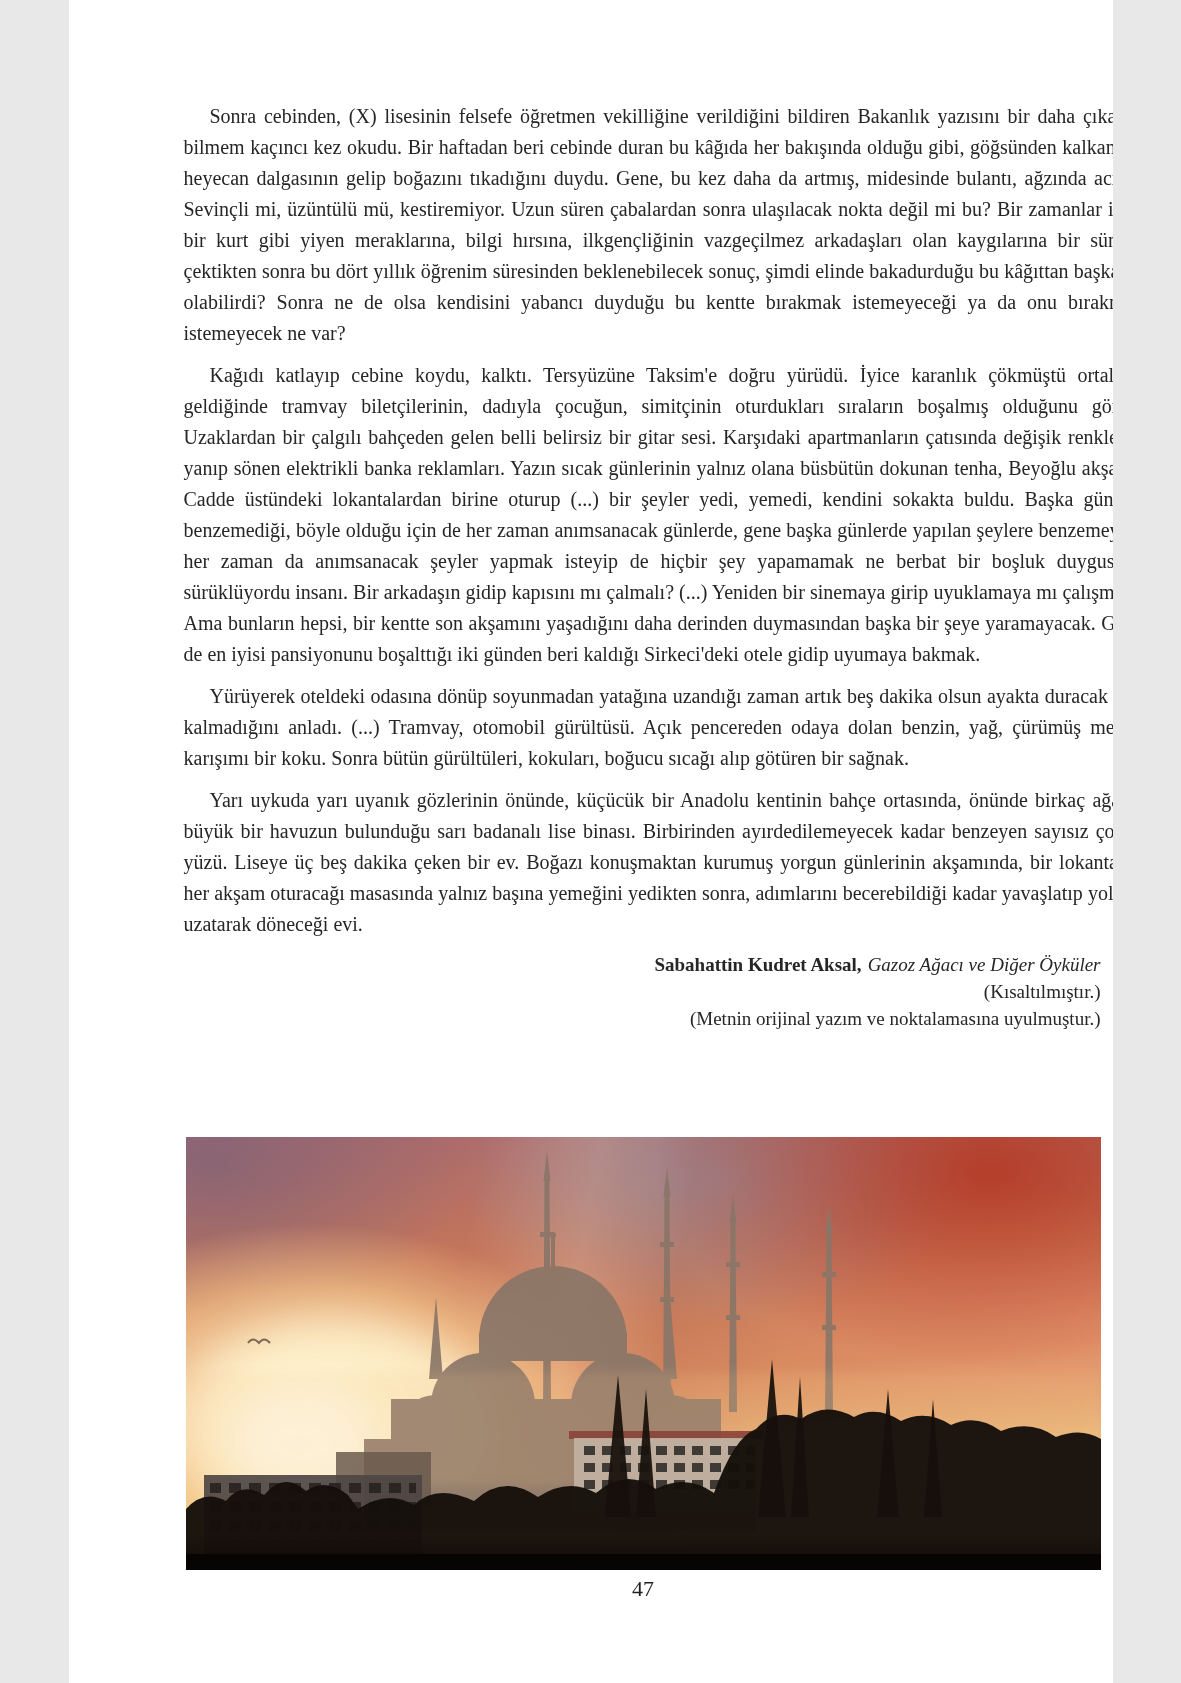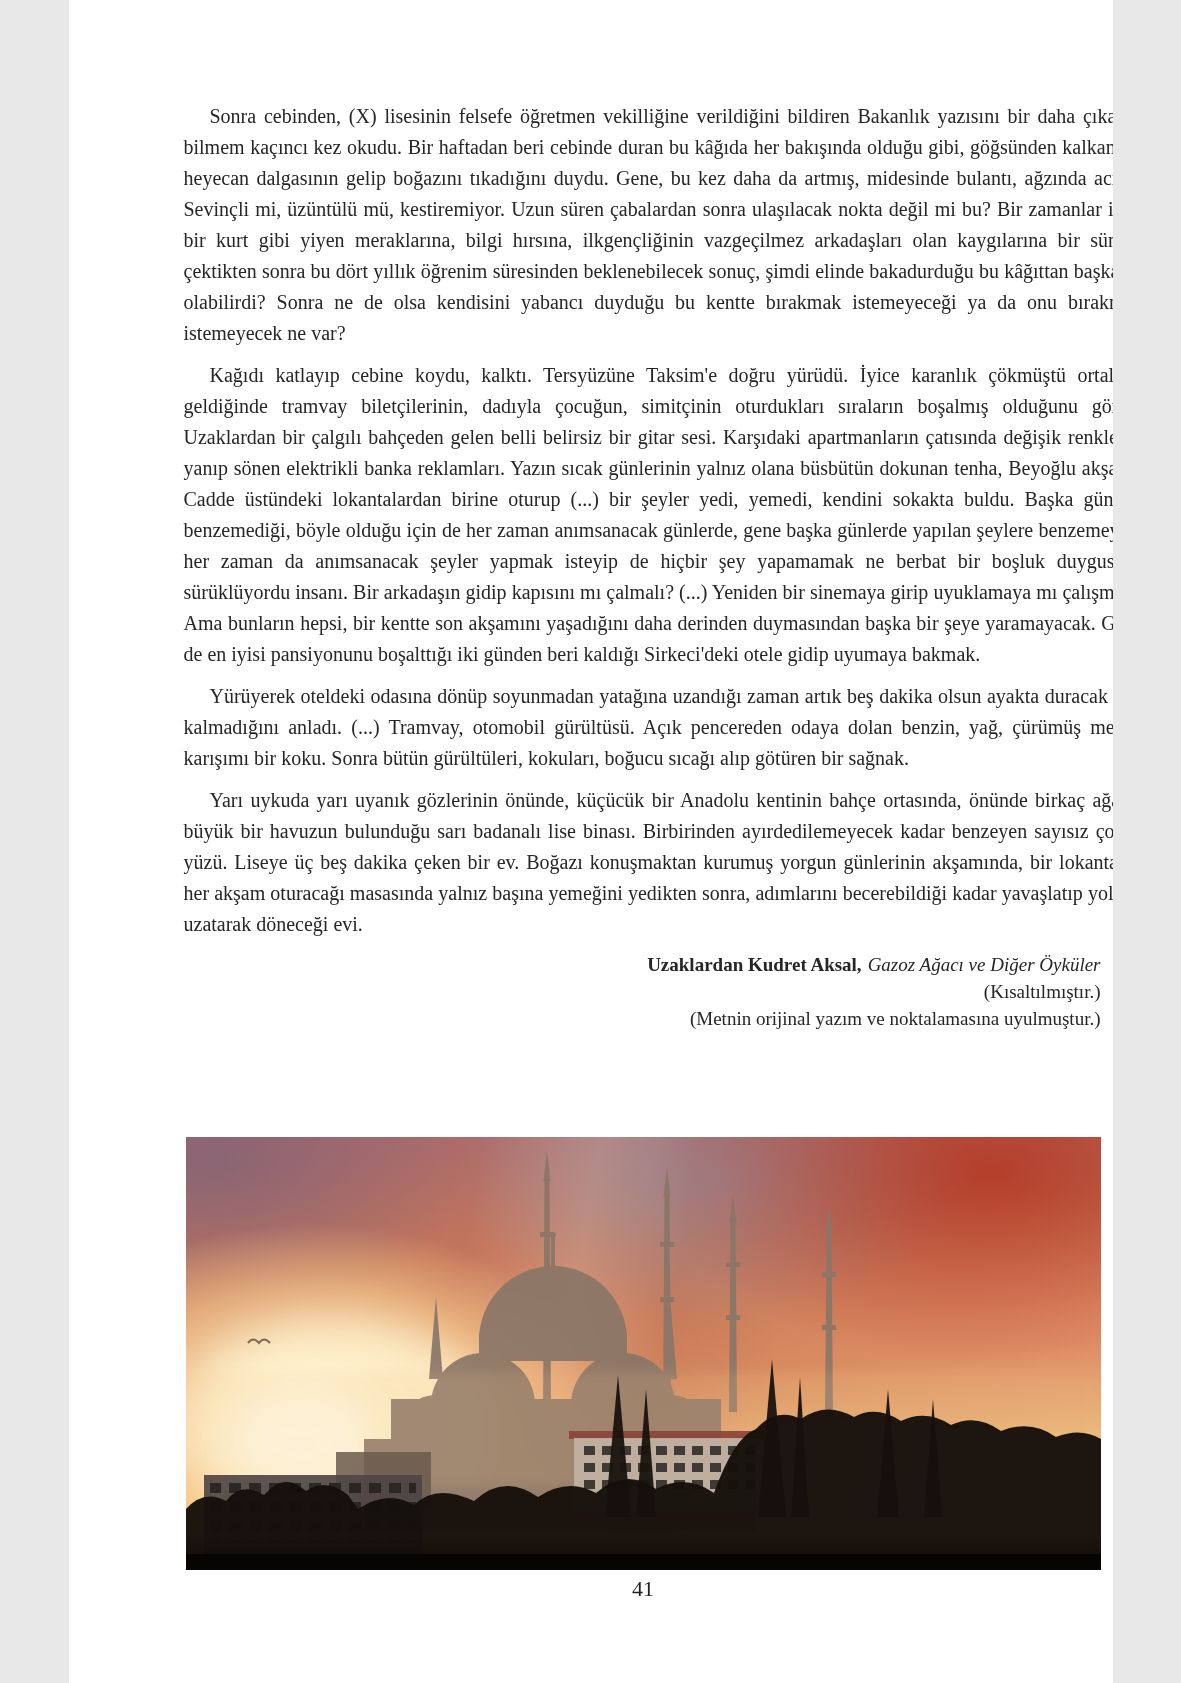--- a/index.html
+++ b/index.html
@@ -60,21 +60,21 @@
 <div class="page">
 
   <div class="text-column">
     <p class="body-par">Sonra cebinden, (X) lisesinin felsefe öğretmen vekilliğine verildiğini bildiren Bakanlık yazısını bir daha çıkarıp, bilmem kaçıncı kez okudu. Bir haftadan beri cebinde duran bu kâğıda her bakışında olduğu gibi, göğsünden kalkan bir heyecan dalgasının gelip boğazını tıkadığını duydu. Gene, bu kez daha da artmış, midesinde bulantı, ağzında acılık. Sevinçli mi, üzüntülü mü, kestiremiyor. Uzun süren çabalardan sonra ulaşılacak nokta değil mi bu? Bir zamanlar içini bir kurt gibi yiyen meraklarına, bilgi hırsına, ilkgençliğinin vazgeçilmez arkadaşları olan kaygılarına bir sünger çektikten sonra bu dört yıllık öğrenim süresinden beklenebilecek sonuç, şimdi elinde bakadurduğu bu kâğıttan başka ne olabilirdi? Sonra ne de olsa kendisini yabancı duyduğu bu kentte bırakmak istemeyeceği ya da onu bırakmak istemeyecek ne var?</p>
     <p class="body-par">Kağıdı katlayıp cebine koydu, kalktı. Tersyüzüne Taksim'e doğru yürüdü. İyice karanlık çökmüştü ortalığa, geldiğinde tramvay biletçilerinin, dadıyla çocuğun, simitçinin oturdukları sıraların boşalmış olduğunu gördü. Uzaklardan bir çalgılı bahçeden gelen belli belirsiz bir gitar sesi. Karşıdaki apartmanların çatısında değişik renklerde yanıp sönen elektrikli banka reklamları. Yazın sıcak günlerinin yalnız olana büsbütün dokunan tenha, Beyoğlu akşamı. Cadde üstündeki lokantalardan birine oturup (...) bir şeyler yedi, yemedi, kendini sokakta buldu. Başka günlere benzemediği, böyle olduğu için de her zaman anımsanacak günlerde, gene başka günlerde yapılan şeylere benzemeyen, her zaman da anımsanacak şeyler yapmak isteyip de hiçbir şey yapamamak ne berbat bir boşluk duygusuna sürüklüyordu insanı. Bir arkadaşın gidip kapısını mı çalmalı? (...) Yeniden bir sinemaya girip uyuklamaya mı çalışmalı? Ama bunların hepsi, bir kentte son akşamını yaşadığını daha derinden duymasından başka bir şeye yaramayacak. Gene de en iyisi pansiyonunu boşalttığı iki günden beri kaldığı Sirkeci'deki otele gidip uyumaya bakmak.</p>
     <p class="body-par">Yürüyerek oteldeki odasına dönüp soyunmadan yatağına uzandığı zaman artık beş dakika olsun ayakta duracak hali kalmadığını anladı. (...) Tramvay, otomobil gürültüsü. Açık pencereden odaya dolan benzin, yağ, çürümüş meyva karışımı bir koku. Sonra bütün gürültüleri, kokuları, boğucu sıcağı alıp götüren bir sağnak.</p>
     <p class="body-par">Yarı uykuda yarı uyanık gözlerinin önünde, küçücük bir Anadolu kentinin bahçe ortasında, önünde birkaç ağaçla büyük bir havuzun bulunduğu sarı badanalı lise binası. Birbirinden ayırdedilemeyecek kadar benzeyen sayısız çocuk yüzü. Liseye üç beş dakika çeken bir ev. Boğazı konuşmaktan kurumuş yorgun günlerinin akşamında, bir lokantanın her akşam oturacağı masasında yalnız başına yemeğini yedikten sonra, adımlarını becerebildiği kadar yavaşlatıp yolunu uzatarak döneceği evi.</p>
 
     <div class="attribution">
       <div>
-        <span class="attr-author">Uzaklardan Kudret Aksal,</span><span class="attr-work">Gazoz Ağacı ve Diğer Öyküler</span>
+        <span class="attr-author">Sabahattin Kudret Aksal,</span><span class="attr-work">Gazoz Ağacı ve Diğer Öyküler</span>
       </div>
       <div class="attr-note">(Kısaltılmıştır.)</div>
       <div class="attr-note">(Metnin orijinal yazım ve noktalamasına uyulmuştur.)</div>
     </div>
   </div>
 
   <div class="photo" aria-label="Istanbul mosque skyline with minarets and trees at sunset">
     <svg viewBox="0 0 915 433" width="915" height="433" preserveAspectRatio="none" aria-hidden="true">
       <defs>
         <filter id="softGlow" x="-60%" y="-60%" width="220%" height="220%">
@@ -162,15 +162,15 @@
         Q440 330 470 352 Q500 336 528 356
         Q548 300 570 292 Q590 270 615 282 Q640 264 668 280 Q690 268 715 284
         Q740 272 765 288 Q790 276 815 294 Q845 282 870 300 Q895 290 915 302
         L915 433 Z"></path>
 
       <rect x="0" y="398" width="915" height="35" fill="url(#fadeDark)"></rect>
       <rect x="0" y="417" width="915" height="16" fill="#070503"></rect>
     </svg>
   </div>
 
-  <div class="page-number">41</div>
+  <div class="page-number">47</div>
 
 </div>
 
 </body></html>

